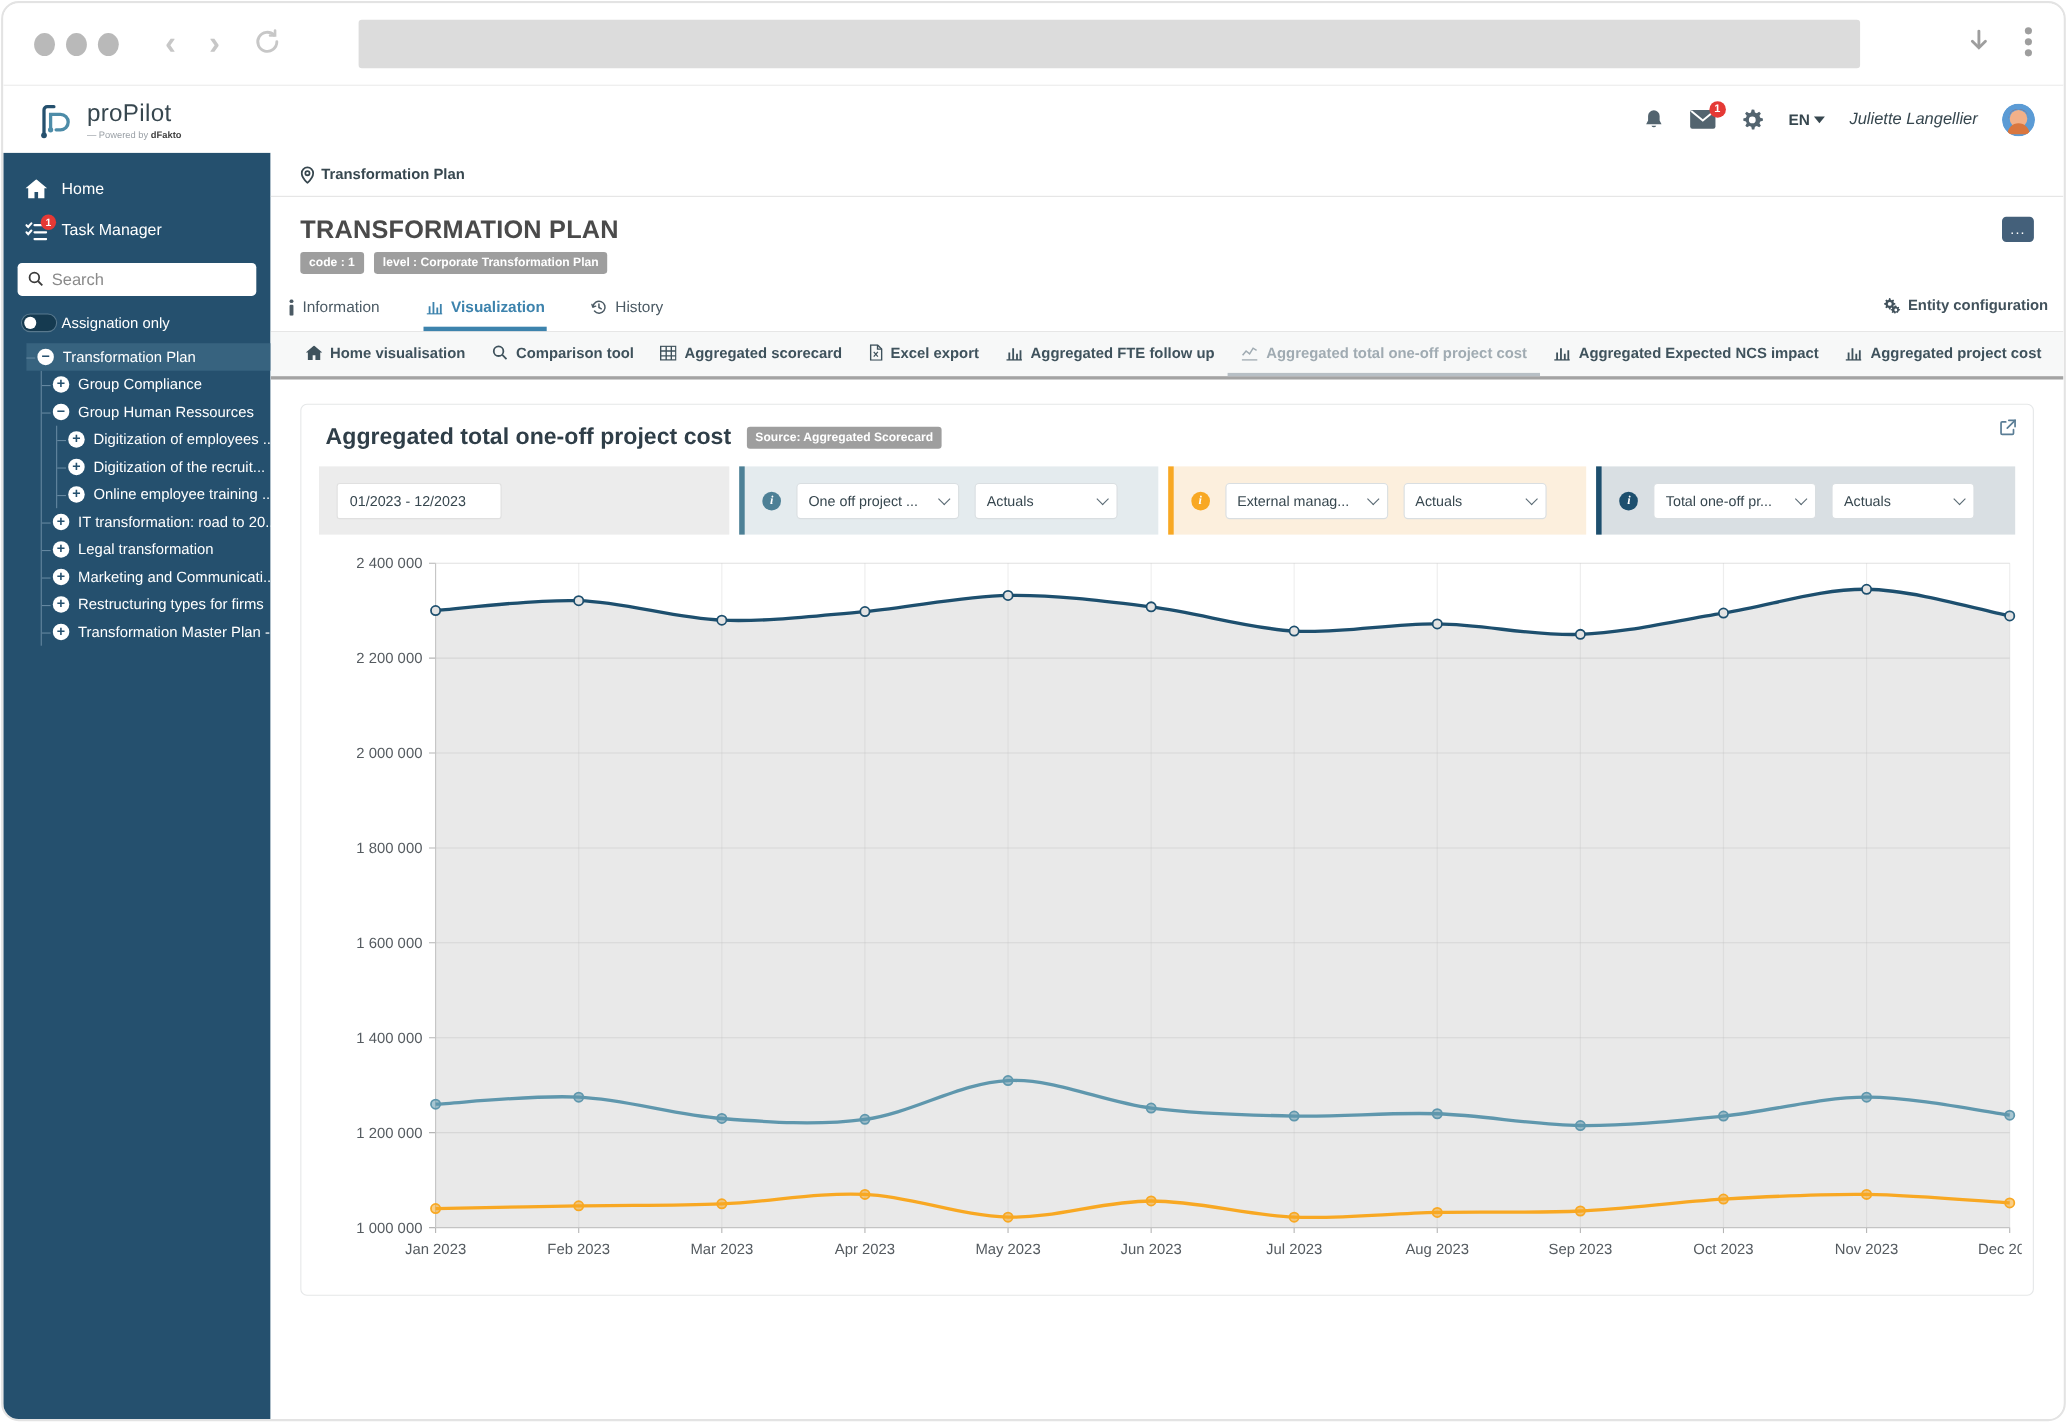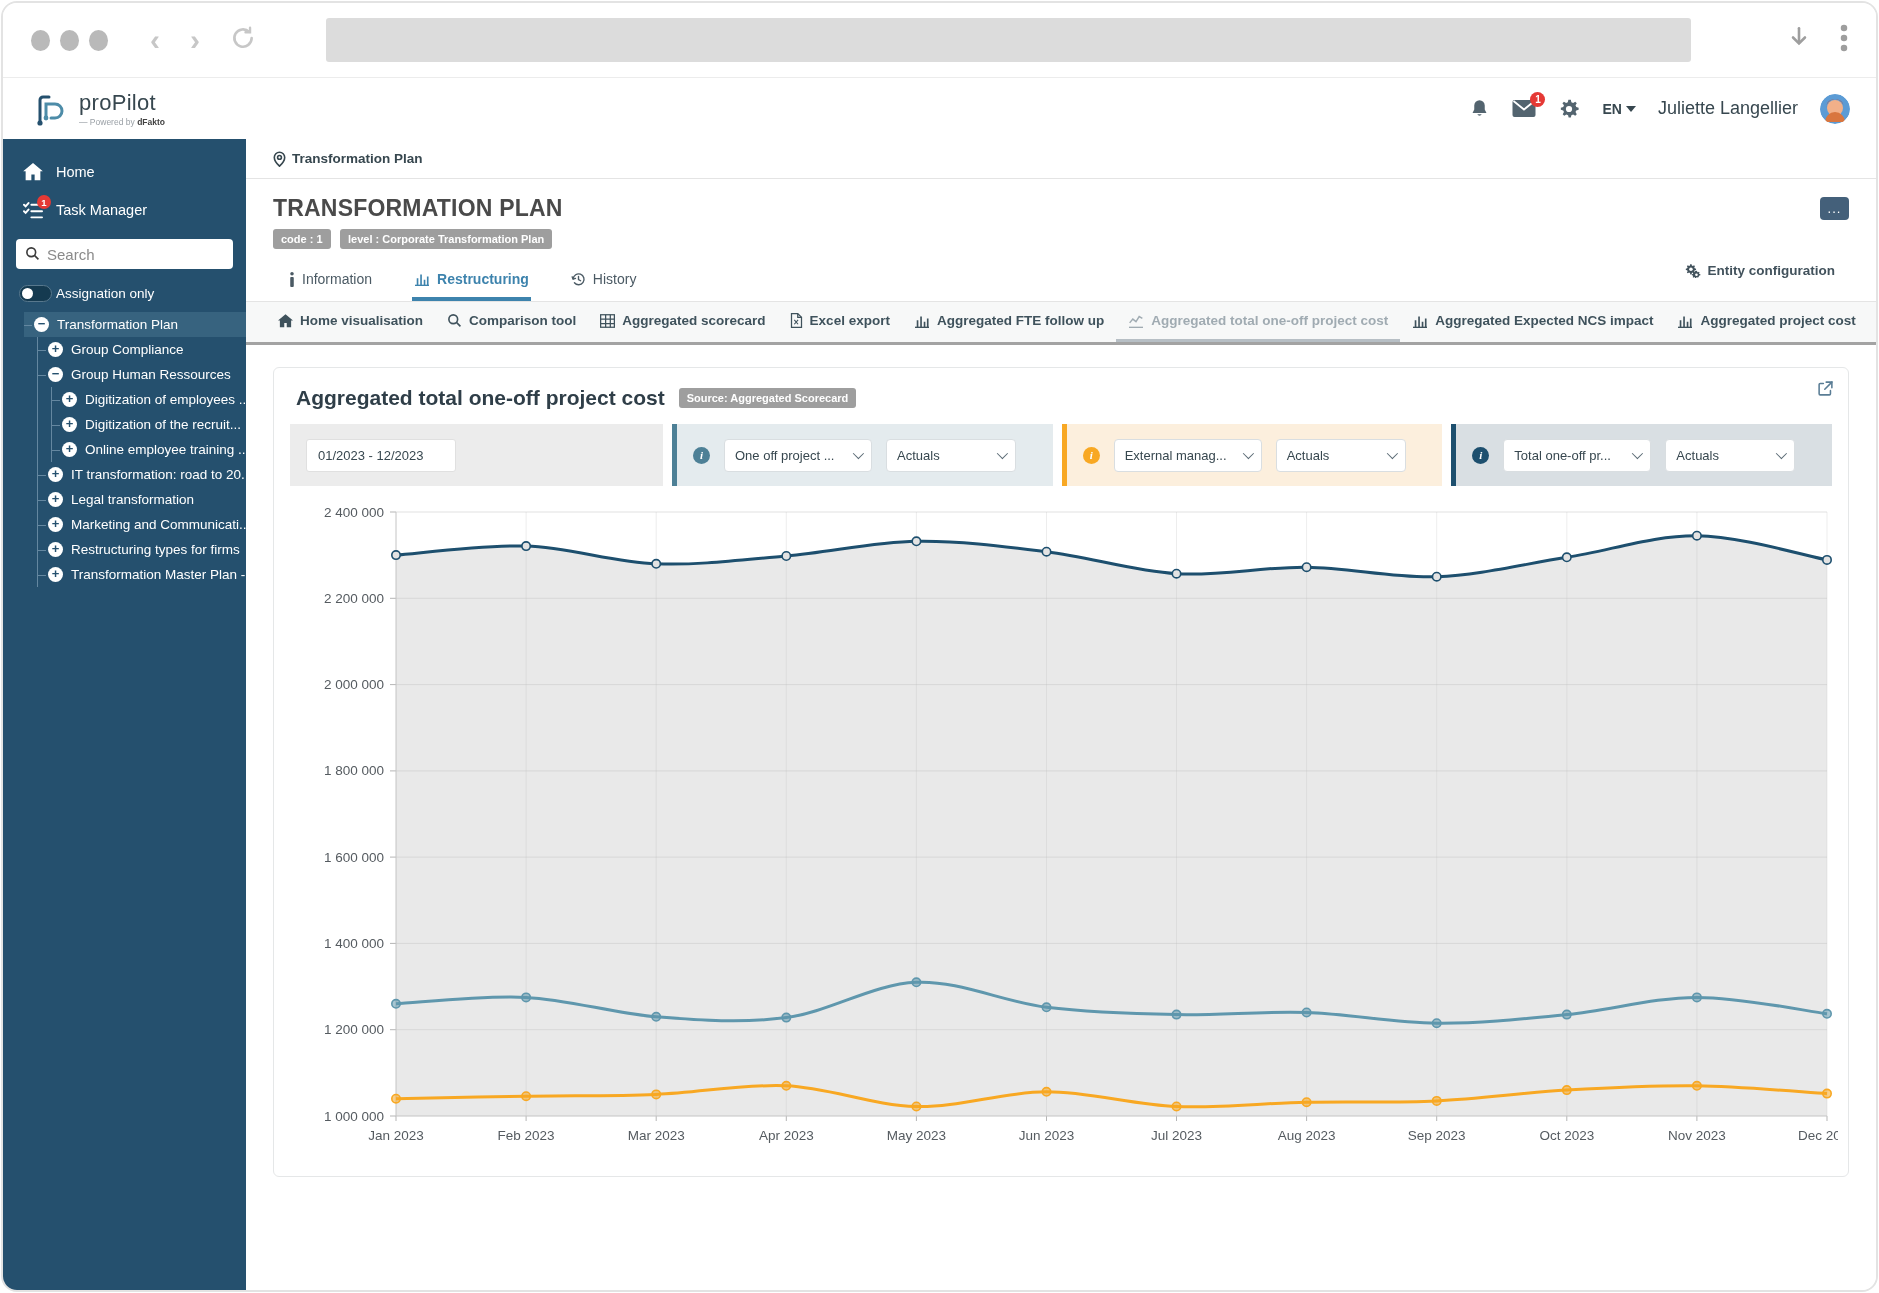--- a/index.html
+++ b/index.html
@@ -18,21 +18,21 @@
   .app-header { height:62px; border-top:1px solid #ececec; display:flex; align-items:center; padding:0 26px; background:#fff; }
   .logo-wrap { display:flex; align-items:center; gap:10px; }
   .logo-text-main { font-size:22px; color:#37474f; letter-spacing:.3px; }
   .logo-text-sub { font-size:8.5px; color:#9aa0a6; margin-top:1px; }
   .logo-text-sub b { color:#424242; }
   .hdr-right { margin-left:auto; display:flex; align-items:center; gap:22px; }
   .hdr-ic { position:relative; color:#53646f; display:flex; align-items:center; }
   .badge-red { position:absolute; top:-7px; right:-9px; background:#e53935; color:#fff; font-size:10px; font-weight:bold; width:15px; height:15px; border-radius:50%; display:flex; align-items:center; justify-content:center; }
   .lang { font-size:14px; color:#37474f; font-weight:bold; display:flex; align-items:center; gap:4px; }
   .caret-down { width:0; height:0; border-left:5px solid transparent; border-right:5px solid transparent; border-top:6px solid #37474f; display:inline-block; }
-  .user-name { font-size:18px; color:#37474f; }
+  .user-name { font-size:15px; color:#37474f;font-style:italic; }
   .avatar { width:30px; height:30px; border-radius:50%; overflow:hidden; flex:0 0 auto; }
 
   
   .app-body { display:flex; height:1155px; }
   .sidebar { width:243px; background:#25506e; color:#fff; flex:0 0 243px; padding-top:14px; overflow:hidden; }
   .main { flex:1; background:#fff; overflow:hidden; }
 
   
   .side-item { display:flex; align-items:center; gap:13px; padding:10px 20px; font-size:14.5px; color:#fff; position:relative; cursor:pointer; }
   .side-item svg { flex:0 0 auto; }
@@ -53,21 +53,21 @@
 
   
   .crumb-row { height:40px; display:flex; align-items:center; padding:0 27px; border-bottom:1px solid #e4e4e4; gap:6px; }
   .crumb-txt { font-size:13.5px; font-weight:bold; color:#37474f; }
   .page-head { padding:16px 27px 0; position:relative; }
   .page-title { font-size:23px; font-weight:bold; color:#4a4a4a; letter-spacing:.2px; }
   .badge-grey { display:inline-block; background:#9e9e9e; color:#fff; font-size:11px; font-weight:bold; padding:4px 8px; border-radius:3px; margin-right:5px; }
   .badges-row { margin-top:7px; }
   .dots-btn { position:absolute; right:27px; top:18px; width:29px; height:23px; background:#44607a; border:none; border-radius:4px; color:#fff; font-size:13px; line-height:10px; letter-spacing:1px; cursor:pointer; }
 
-  .tabs-row { display:flex; align-items:flex-start; padding:0 41px; margin-top:14px; border-bottom:1px solid #e4e4e4; }
+  .tabs-row { display:flex; align-items:center; padding:0 14px; margin-top:14px; border-bottom:1px solid #e4e4e4; }
   .tab { display:flex; align-items:center; gap:7px; font-size:14px; color:#4b5a64; padding:8px 2px 10px; margin-right:38px; cursor:pointer; border-bottom:4px solid transparent; }
   .tab.active { color:#3d83ad; border-bottom-color:#3d83ad; font-weight:bold; }
   .entity-cfg { margin-left:auto; display:flex; align-items:center; gap:7px; font-size:13.5px; color:#42525c; font-weight:bold; padding-bottom:10px; cursor:pointer; }
 
   .subtabs { display:flex; align-items:stretch; background:#f7f8f8; border-bottom:3px solid #a3a3a3; padding:0 20px; }
   .subtab { display:flex; align-items:center; gap:7px; font-size:13.5px; color:#3f525c; font-weight:bold; padding:11px 12px; cursor:pointer; border-bottom:3px solid transparent; white-space:nowrap; }
   .subtab.active { color:#a0abb2; border-bottom-color:#b7bfc5; }
 
   
   .card { margin:22px 27px 0; border:1px solid #e5e7e8; border-radius:6px; background:#fff; position:relative; padding:18px 16px 12px; }
@@ -289,21 +289,21 @@
             </span>
             <span>Information</span>
           </div>
           <div class="tab active">
             <span style="display:flex">
               <svg width="16" height="14" viewBox="0 0 24 22" fill="none" stroke="currentColor" stroke-width="2.2">
                 <path d="M1 21h22"></path>
                 <path d="M5 21V10M10.5 21V4M16 21v-9M21 21V7" stroke-width="2.6"></path>
               </svg>
             </span>
-            <span>Restructuring</span>
+            <span>Visualization</span>
           </div>
           <div class="tab">
             <span style="display:flex">
               <svg width="15" height="15" viewBox="0 0 24 24" fill="none" stroke="currentColor" stroke-width="2.2" stroke-linecap="round">
                 <path d="M3.5 11a8.7 8.7 0 1 1 2 6.3"></path>
                 <path d="M3 11.5 1.8 7.6m1.7 3.9 3.8-1.3" stroke-width="2"></path>
                 <path d="M12 7v5l3.4 2"></path>
               </svg>
             </span>
             <span>History</span>

